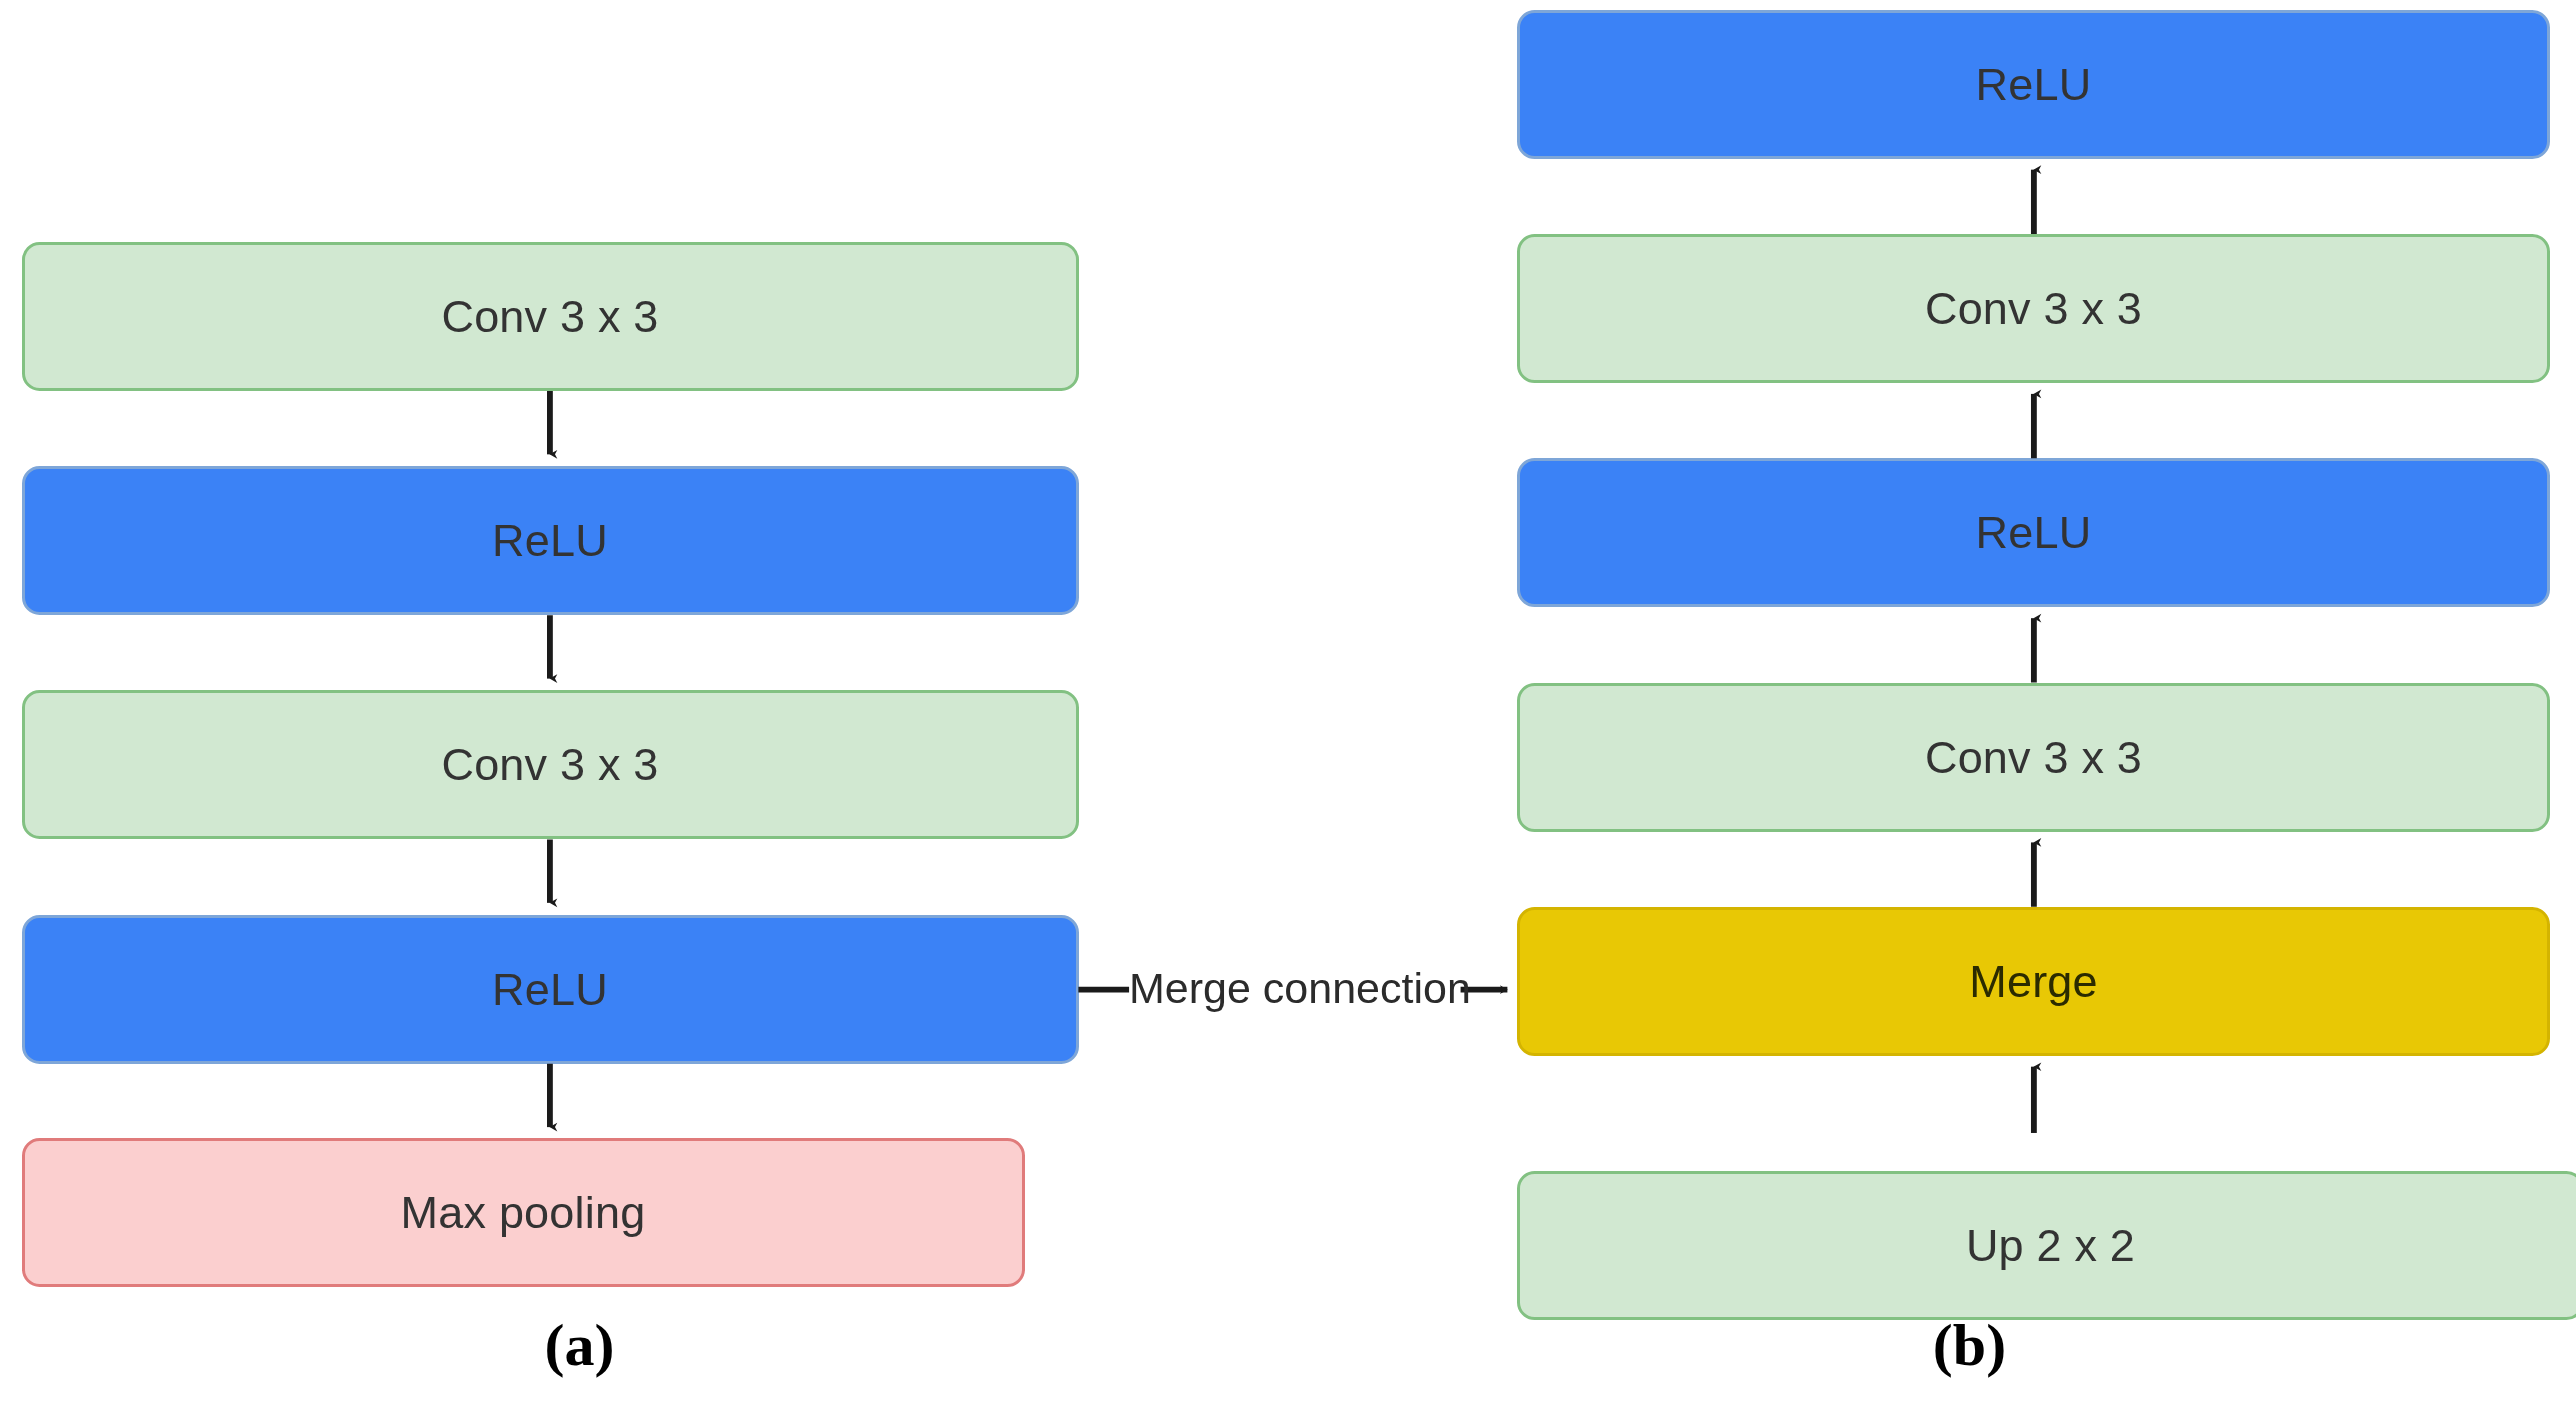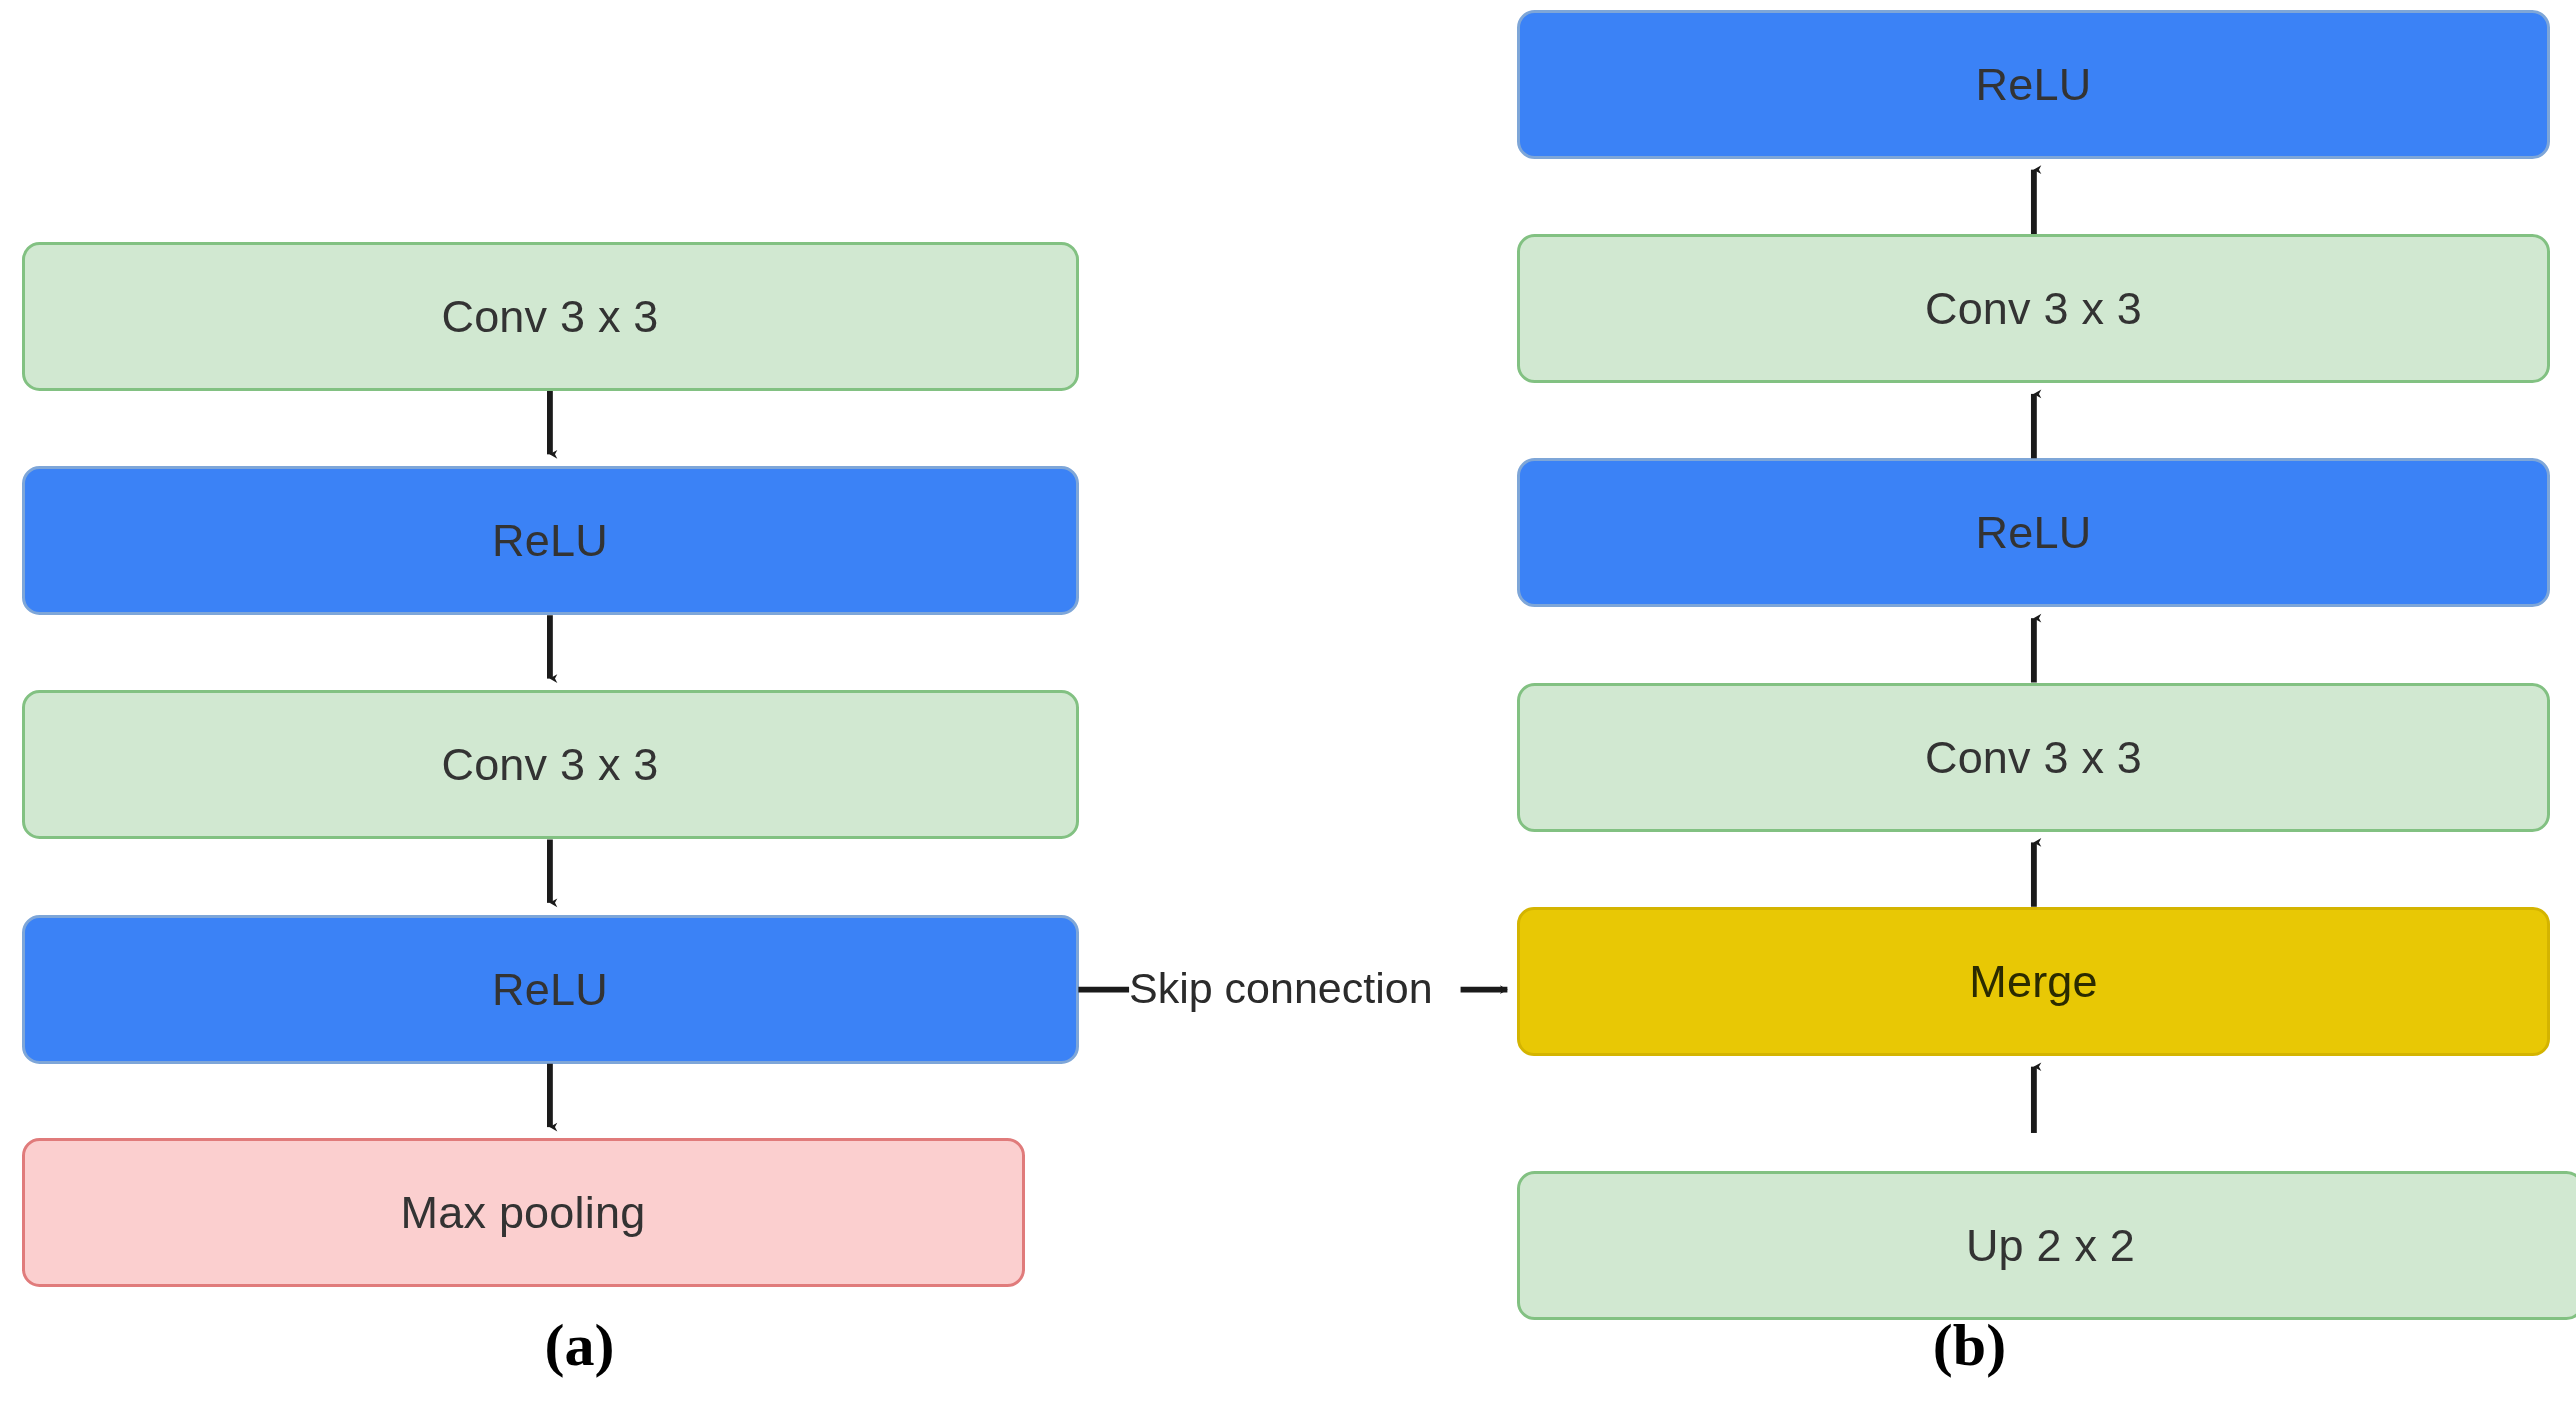--- a/index.html
+++ b/index.html
@@ -100,21 +100,21 @@
   </div>
 
   <div class="node blue" style="left:1517px; top:458px; width:1033px; height:149px;">
     <span class="node-label">ReLU</span>
   </div>
 
   <div class="node green" style="left:1517px; top:683px; width:1033px; height:149px;">
     <span class="node-label">Conv 3 x 3</span>
   </div>
 
-  <div class="node yellow" style="left:1517px; top:907px; width:1033px; height:149px;border-radius:17px;">
+  <div class="node yellow" style="left:1517px; top:907px; width:1033px; height:149px;">
     <span class="node-label">Merge</span>
   </div>
 
   <div class="node green" style="left:1517px; top:1171px; width:1067px; height:149px;text-align:right;">
     <span class="node-label">Up 2 x 2</span>
   </div>
 
   <svg class="edges" viewBox="0 0 2642 1441" xmlns="http://www.w3.org/2000/svg">
     <defs>
       <marker id="arrowDown" markerWidth="10" markerHeight="10" refX="5" refY="8.2" orient="auto" markerUnits="userSpaceOnUse">
@@ -139,20 +139,20 @@
       <line x1="2086" y1="930" x2="2086" y2="864" marker-end="url(#arrowUp)"></line>
       <line x1="2086" y1="700" x2="2086" y2="634" marker-end="url(#arrowUp)"></line>
       <line x1="2086" y1="470" x2="2086" y2="404" marker-end="url(#arrowUp)"></line>
       <line x1="2086" y1="240" x2="2086" y2="174" marker-end="url(#arrowUp)"></line>
 
       <line x1="1106" y1="1015" x2="1158" y2="1015"></line>
       <line x1="1498" y1="1015" x2="1546" y2="1015" marker-end="url(#arrowRight)"></line>
     </g>
   </svg>
 
-  <div class="skip-label" style="left:1129px; top:967px;">Skip connection</div>
+  <div class="skip-label" style="left:1129px; top:967px;">Merge connection</div>
 
   <div class="panel-caption" style="left:482px; top:1315px; width:195px;">(a)</div>
 
   <div class="panel-caption" style="left:1872px; top:1315px; width:195px;">(b)</div>
 
 </div>
 
 
 </body></html>

